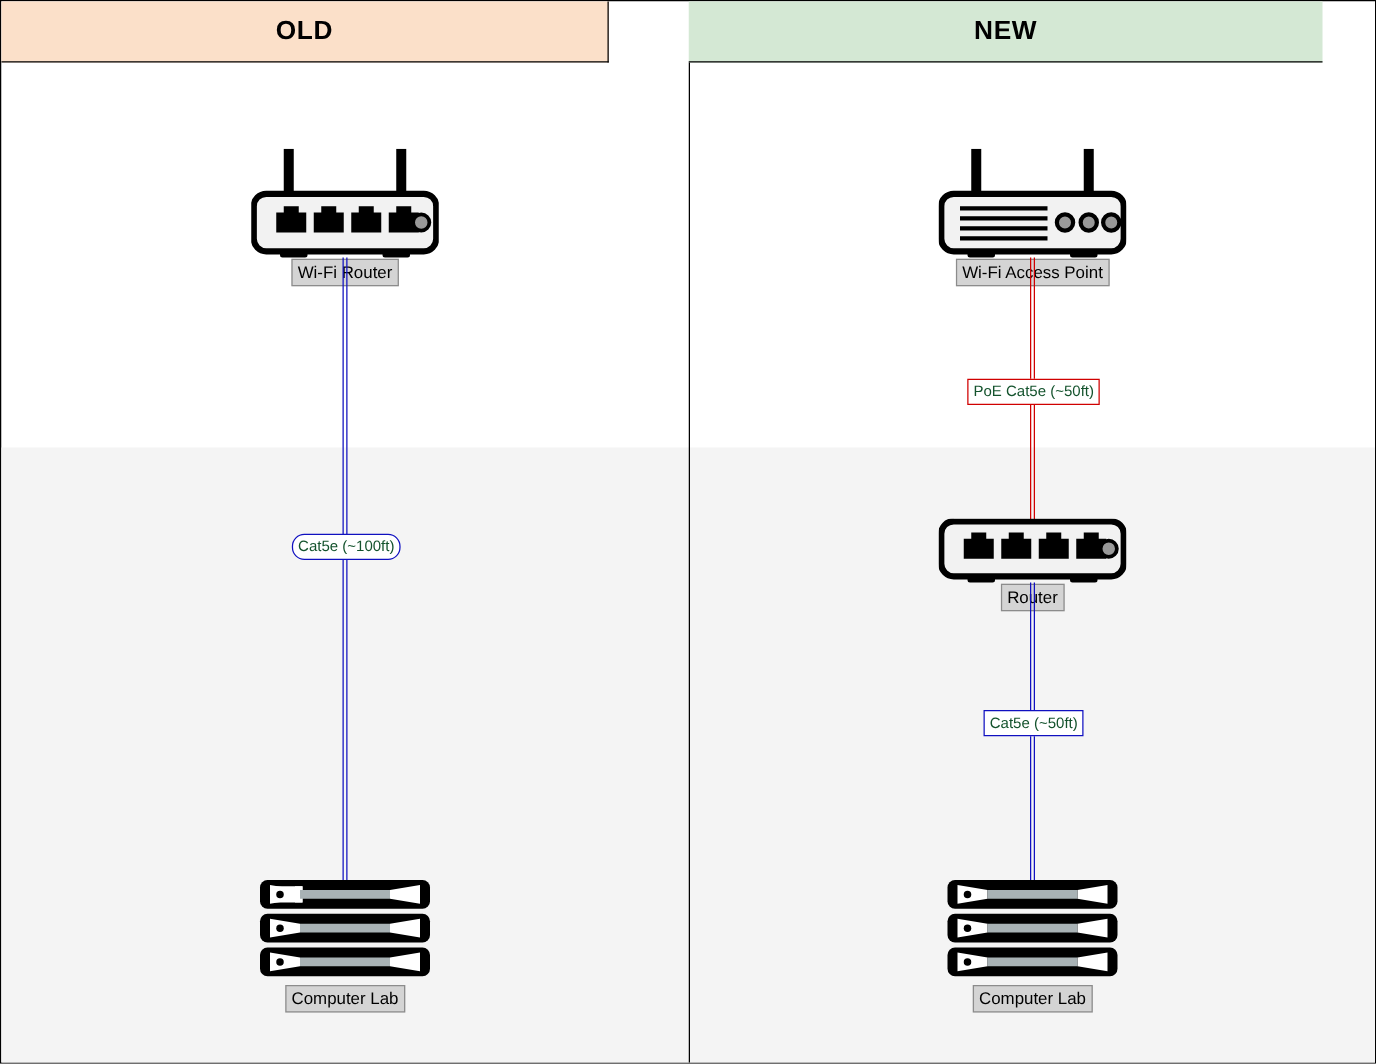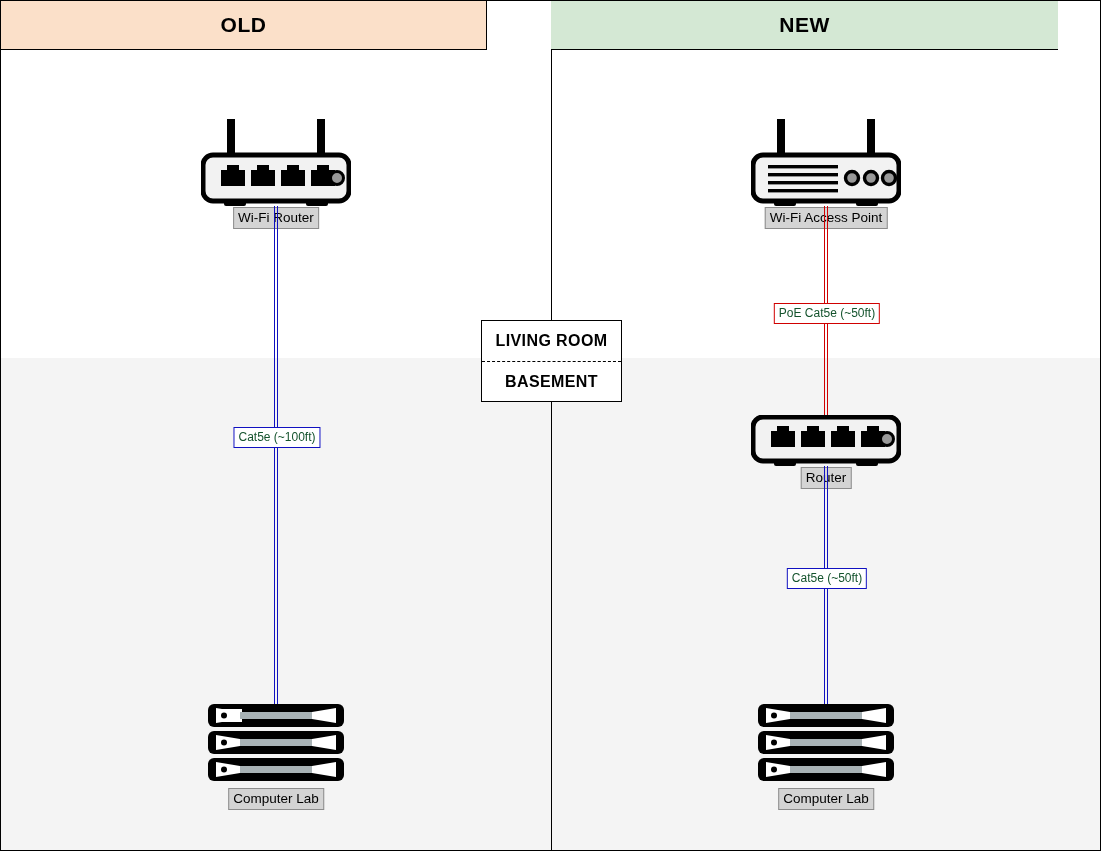--- a/index.html
+++ b/index.html
@@ -177,21 +177,21 @@
       </g>
       <circle cx="136" cy="59" r="6.5" fill="#999999" stroke="#000000" stroke-width="3"></circle>
     </svg>
   </div>
   <div class="device-label" style="left:275px; top:206px;">Wi-Fi Router</div>
 
   <div class="cable blue" style="left:272px; top:205px; height:505px;">
     <div class="wire w1"></div>
     <div class="wire w2"></div>
   </div>
-  <div class="cable-label blue" style="left:276px; top:426px;">Cat5e (~100ft)</div>
+  <div class="cable-label blue" style="left:276px; top:426px;border-radius:10px;">Cat5e (~100ft)</div>
 
   <div class="device" style="left:275px; top:701px;">
     <svg width="140" height="81" viewBox="0 0 140 81">
       <g>
         <rect x="2" y="2" width="136" height="23" rx="6" fill="#000000"></rect>
         <path d="M12 7 L36 7 L36 20 L12 20 Z" fill="#ffffff"></path>
         <path d="M36 7 L36 20 L30 20 L30 7 Z" fill="#ffffff"></path>
         <path d="M10 6 L34 10 L34 17 L10 21 Z" fill="#ffffff"></path>
         <path d="M130 6 L106 10 L106 17 L130 21 Z" fill="#ffffff"></path>
         <rect x="34" y="10" width="72" height="7" fill="#a8b2b5"></rect>
@@ -283,22 +283,14 @@
         <rect x="2" y="2" width="136" height="23" rx="6" fill="#000000"></rect>
         <path d="M10 6 L34 10 L34 17 L10 21 Z" fill="#ffffff"></path>
         <path d="M130 6 L106 10 L106 17 L130 21 Z" fill="#ffffff"></path>
         <rect x="34" y="10" width="72" height="7" fill="#a8b2b5"></rect>
         <circle cx="18" cy="13.5" r="3" fill="#000000"></circle>
       </g>
     </svg>
   </div>
   <div class="device-label" style="left:825px; top:787px;">Computer Lab</div>
 
-  <div class="floor-legend">
-    <div class="row upper">
-      <span>LIVING ROOM</span>
-    </div>
-    <div class="row lower">
-      <span>BASEMENT</span>
-    </div>
-  </div>
 
 </div>
 
 </body></html>

